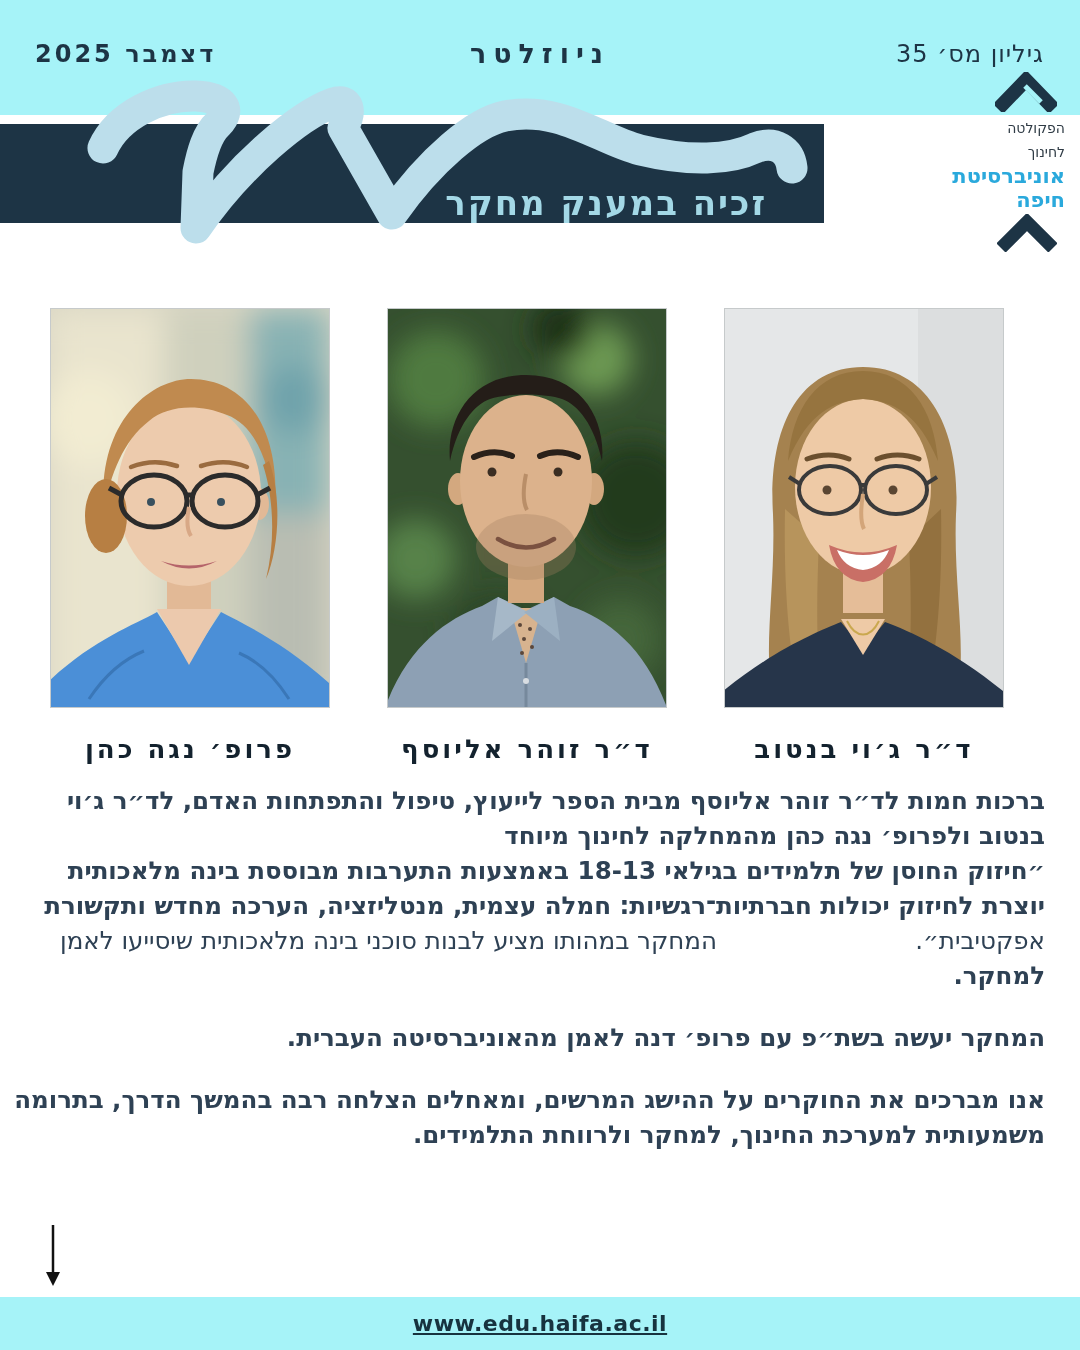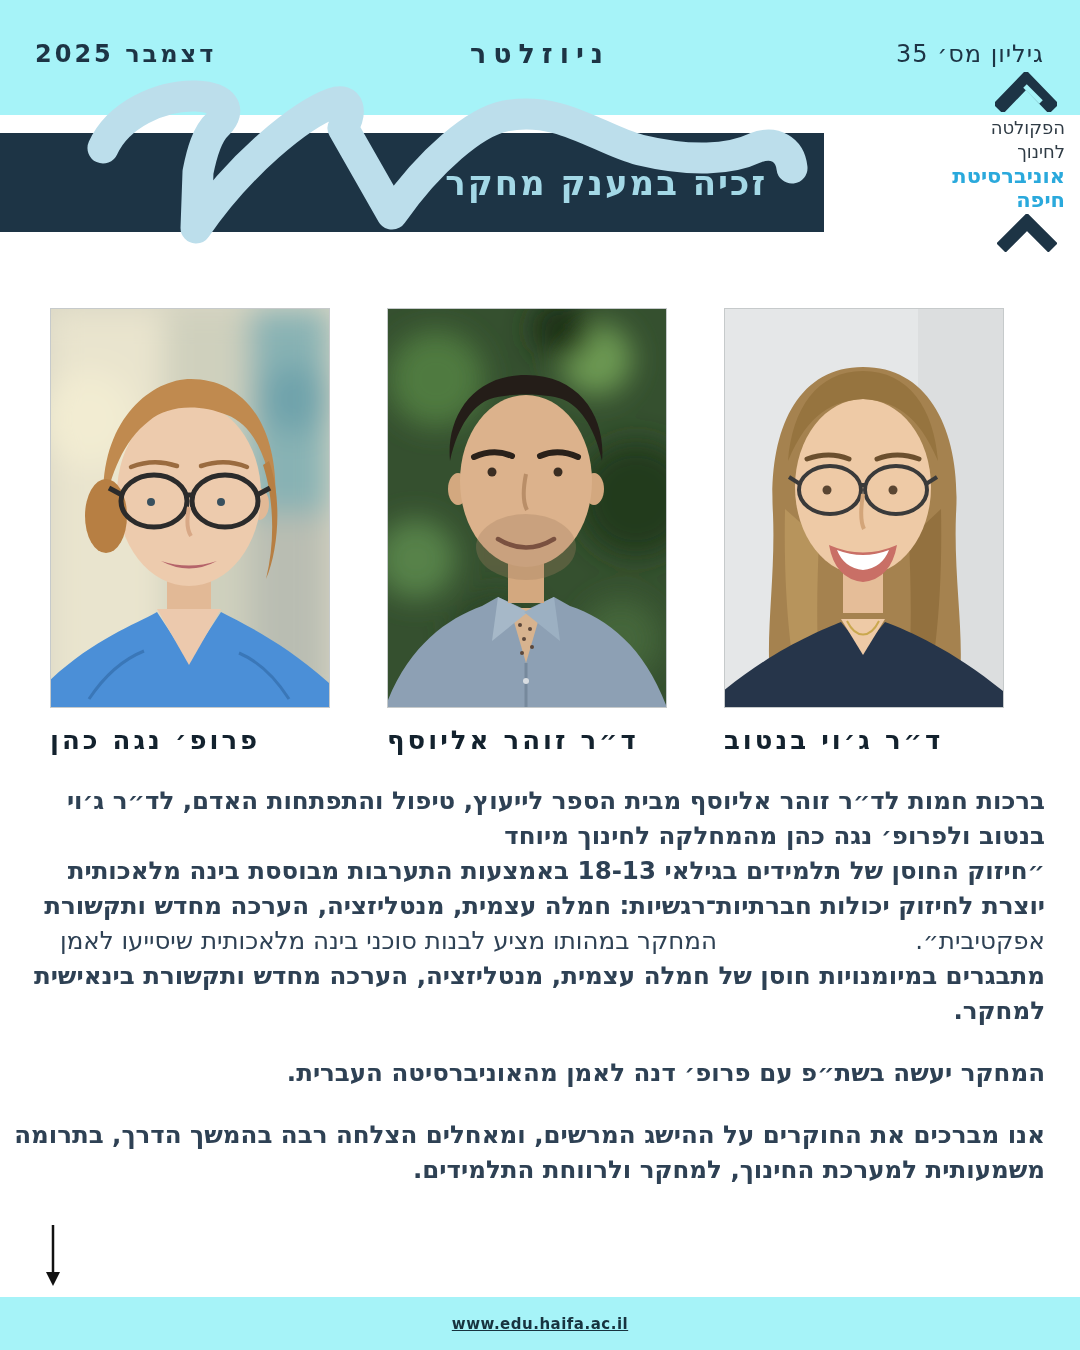--- a/index.html
+++ b/index.html
@@ -13,51 +13,51 @@
 
   
   .topbar{position:absolute;top:0;left:0;width:1080px;height:115px;background:var(--cyan);}
   .topbar-issue{position:absolute;top:40px;right:36px;font-size:24px;color:var(--navy);letter-spacing:1px;direction:rtl;}
   .topbar-title{position:absolute;top:38px;left:0;width:100%;text-align:center;font-size:27px;font-weight:bold;letter-spacing:7px;color:var(--navy);direction:rtl;}
   .topbar-date{position:absolute;top:40px;left:35px;font-size:24px;font-weight:600;letter-spacing:3px;color:var(--navy);direction:rtl;}
 
   
   .chevron-top{position:absolute;top:72px;left:995px;}
   .faculty{position:absolute;top:116px;left:860px;width:205px;text-align:right;direction:rtl;line-height:24px;}
-  .faculty .dark{font-size:18px;color:#2f3b45;}
+  .faculty .dark{font-size:14px;color:#2f3b45;}
   .faculty .blue{font-size:21px;font-weight:bold;color:var(--univ-blue);}
   .chevron-bottom{position:absolute;top:214px;left:997px;}
 
   
-  .banner{position:absolute;top:133px;left:0;width:824px;height:99px;background:var(--navy);
-          display:flex;align-items:center;justify-content:flex-end;padding-left:57px;direction:ltr;}
+  .banner{position:absolute;top:124px;left:0;width:824px;height:99px;background:var(--navy);
+          display:flex;align-items:flex-end;justify-content:flex-end;padding-left:57px;direction:ltr;}
   .banner-title{font-size:34px;font-weight:bold;color:var(--title-blue);letter-spacing:2px;direction:rtl;margin-right:57px;}
   .brush{position:absolute;top:12px;left:55px;pointer-events:none;}
 
   
   .photos{position:absolute;top:308px;left:50px;width:954px;display:flex;justify-content:space-between;direction:rtl;}
   .person{width:280px;}
   .photo{width:280px;height:400px;border:1px solid var(--photo-border);overflow:hidden;background:#ddd;}
   .photo svg{display:block;}
-  .caption{margin-top:17px;text-align:left;font-size:26px;font-weight:bold;letter-spacing:3px;color:var(--caption);direction:rtl;}
+  .caption{margin-top:26px;text-align:center;font-size:26px;font-weight:bold;letter-spacing:3px;color:var(--caption);direction:rtl;}
 
   
   .article{position:absolute;top:783px;right:35px;left:60px;direction:rtl;color:var(--text);
            font-size:24.5px;line-height:35px;text-align:right;}
   .article .line{white-space:nowrap;font-weight:bold;}
   .par{margin-bottom:0;}
   .par+.par{margin-top:0;}
   .par.gap-big{margin-top:27px;}
   .split-line{display:flex;justify-content:space-between;white-space:nowrap;}
 
   
   .down-arrow{position:absolute;top:1222px;left:42px;}
   .footer{position:absolute;left:0;bottom:0;width:1080px;height:53px;background:var(--cyan);
           display:flex;align-items:center;justify-content:center;}
-  .footer a{font-size:15px;font-weight:600;color:#17333f;text-decoration:underline;letter-spacing:.5px;}
+  .footer a{font-size:22px;font-weight:600;color:#17333f;text-decoration:underline;letter-spacing:.5px;}
 </style>
 </head>
 <body>
 
 <div class="page">
 
   <div class="topbar">
     <div class="topbar-issue">גיליון מס׳ 35</div>
     <div class="topbar-title">ניוזלטר</div>
     <div class="topbar-date">דצמבר 2025</div>
@@ -226,21 +226,20 @@
       <div class="line">בנטוב ולפרופ׳ נגה כהן מהמחלקה לחינוך מיוחד</div>
     </div>
 
     <div class="par">
       <div class="line">״חיזוק החוסן של תלמידים בגילאי 18-13 באמצעות התערבות מבוססת בינה מלאכותית</div>
       <div class="line">יוצרת לחיזוק יכולות חברתיות־רגשיות: חמלה עצמית, מנטליזציה, הערכה מחדש ותקשורת</div>
       <div class="split-line">
         <span>אפקטיבית״.</span>
         <span>המחקר במהותו מציע לבנות סוכני בינה מלאכותית שיסייעו לאמן</span>
       </div>
-      <div class="line">מתבגרים במיומנויות חוסן של חמלה עצמית, מנטליזציה, הערכה מחדש ותקשורת בינאישית</div>
       <div class="line">למחקר.</div>
     </div>
 
     <div class="par gap-big">
       <div class="line">המחקר יעשה בשת״פ עם פרופ׳ דנה לאמן מהאוניברסיטה העברית.</div>
     </div>
 
     <div class="par gap-big">
       <div class="line">אנו מברכים את החוקרים על ההישג המרשים, ומאחלים הצלחה רבה בהמשך הדרך, בתרומה</div>
       <div class="line">משמעותית למערכת החינוך, למחקר ולרווחת התלמידים.</div>

